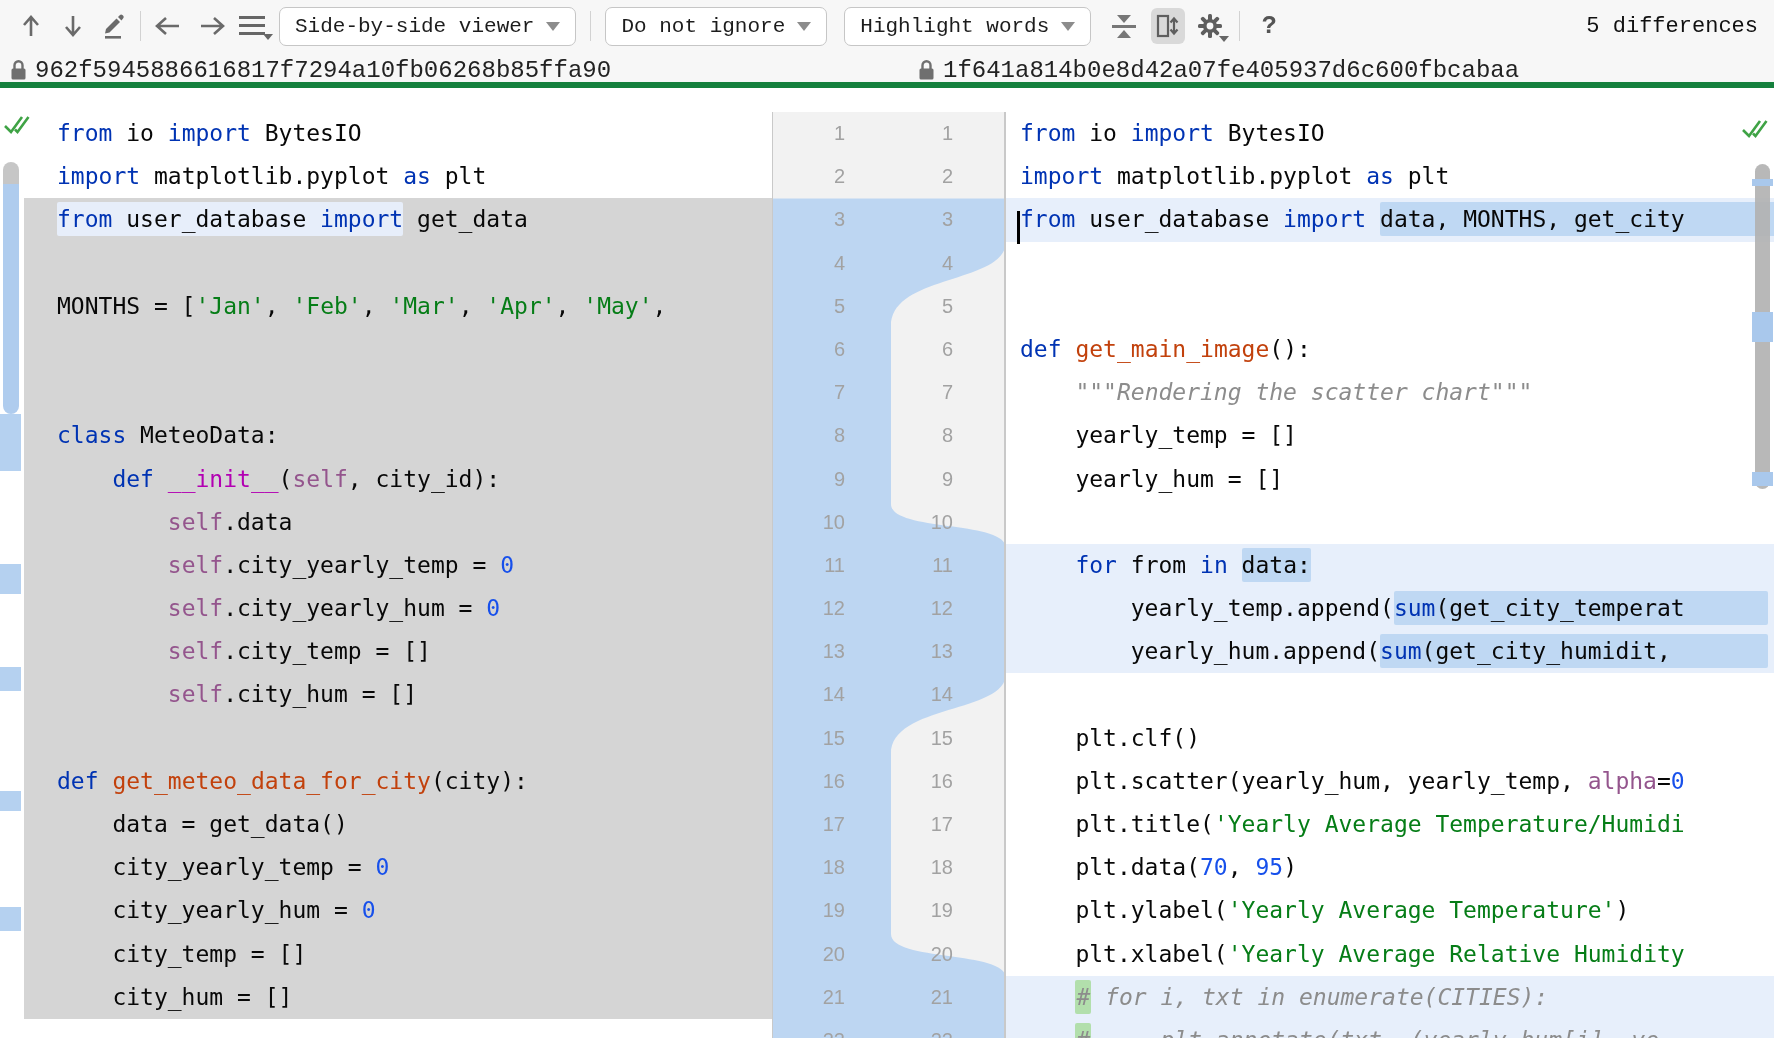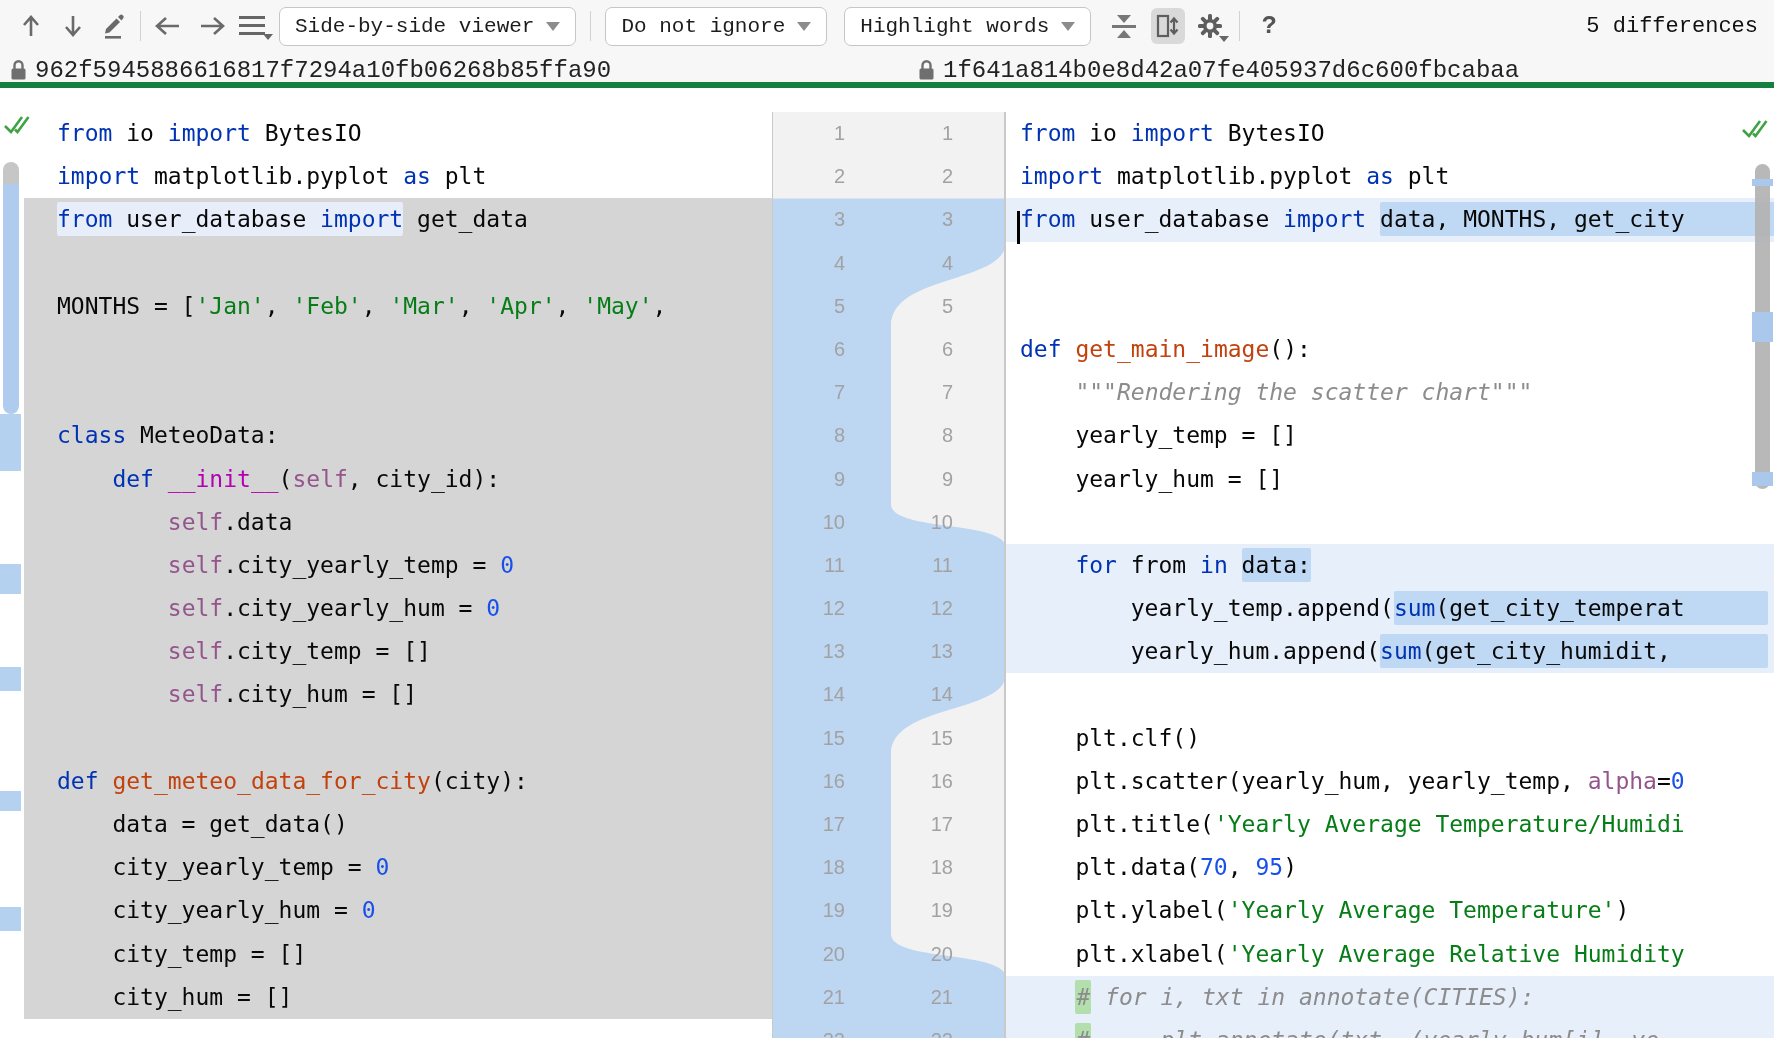--- a/index.html
+++ b/index.html
@@ -304,21 +304,21 @@
           <div class="crow mod"><span class="ctext"><span class="pl">    </span><span class="kw">for</span><span class="pl"> from </span><span class="kw">in</span><span class="pl"> </span><span class="hl-dark"><span class="pl">data:</span></span></span></div>
           <div class="crow mod"><span class="ctext"><span class="pl">        yearly_temp.append(</span><span class="hl-dark"><span class="kw">sum</span><span class="pl">(get_city_temperat      </span></span></span></div>
           <div class="crow mod"><span class="ctext"><span class="pl">        yearly_hum.append(</span><span class="hl-dark"><span class="kw">sum</span><span class="pl">(get_city_humidit,       </span></span></span></div>
           <div class="crow"><span class="ctext"></span></div>
           <div class="crow"><span class="ctext"><span class="pl">    plt.clf()</span></span></div>
           <div class="crow"><span class="ctext"><span class="pl">    plt.scatter(yearly_hum, yearly_temp, </span><span class="kwa">alpha</span><span class="pl">=</span><span class="num">0</span></span></div>
           <div class="crow"><span class="ctext"><span class="pl">    plt.title(</span><span class="str">'Yearly Average Temperature/Humidi</span></span></div>
           <div class="crow"><span class="ctext"><span class="pl">    plt.data(</span><span class="num">70</span><span class="pl">, </span><span class="num">95</span><span class="pl">)</span></span></div>
           <div class="crow"><span class="ctext"><span class="pl">    plt.ylabel(</span><span class="str">'Yearly Average Temperature'</span><span class="pl">)</span></span></div>
           <div class="crow"><span class="ctext"><span class="pl">    plt.xlabel(</span><span class="str">'Yearly Average Relative Humidity</span></span></div>
-          <div class="crow mod"><span class="ctext"><span class="pl">    </span><span class="hl-green"><span class="cm">#</span></span><span class="cm"> for i, txt in annotate(CITIES):</span></span></div>
+          <div class="crow mod"><span class="ctext"><span class="pl">    </span><span class="hl-green"><span class="cm">#</span></span><span class="cm"> for i, txt in enumerate(CITIES):</span></span></div>
           <div class="crow mod"><span class="ctext"><span class="pl">    </span><span class="hl-green"><span class="cm">#</span></span><span class="cm">     plt.annotate(txt, (yearly_hum[i], ye</span></span></div>
         </div>
     </div>
 
     <div class="stripe rstripe">
       <div class="thumb rthumb"></div>
       <div id="right-marks">
           <div class="mark" style="top: 67px; height: 7px;"></div>
           <div class="mark" style="top: 200px; height: 30px;"></div>
           <div class="mark" style="top: 360px; height: 14px;"></div>

